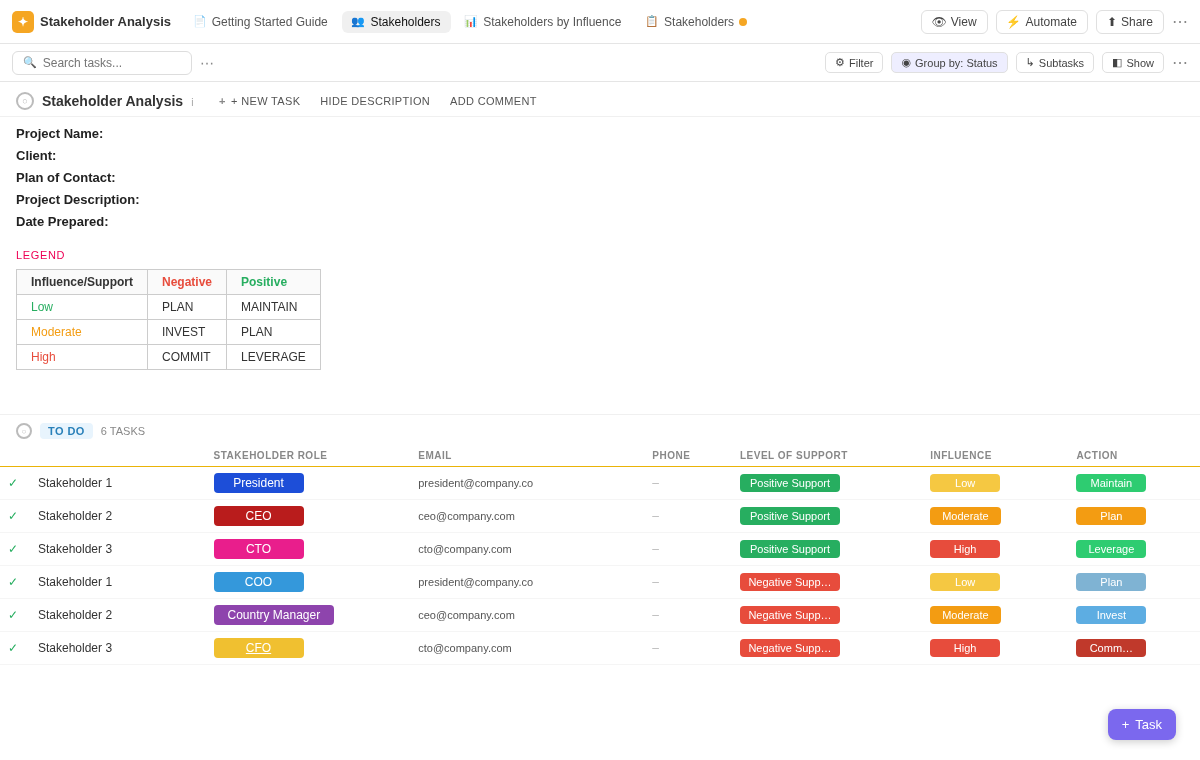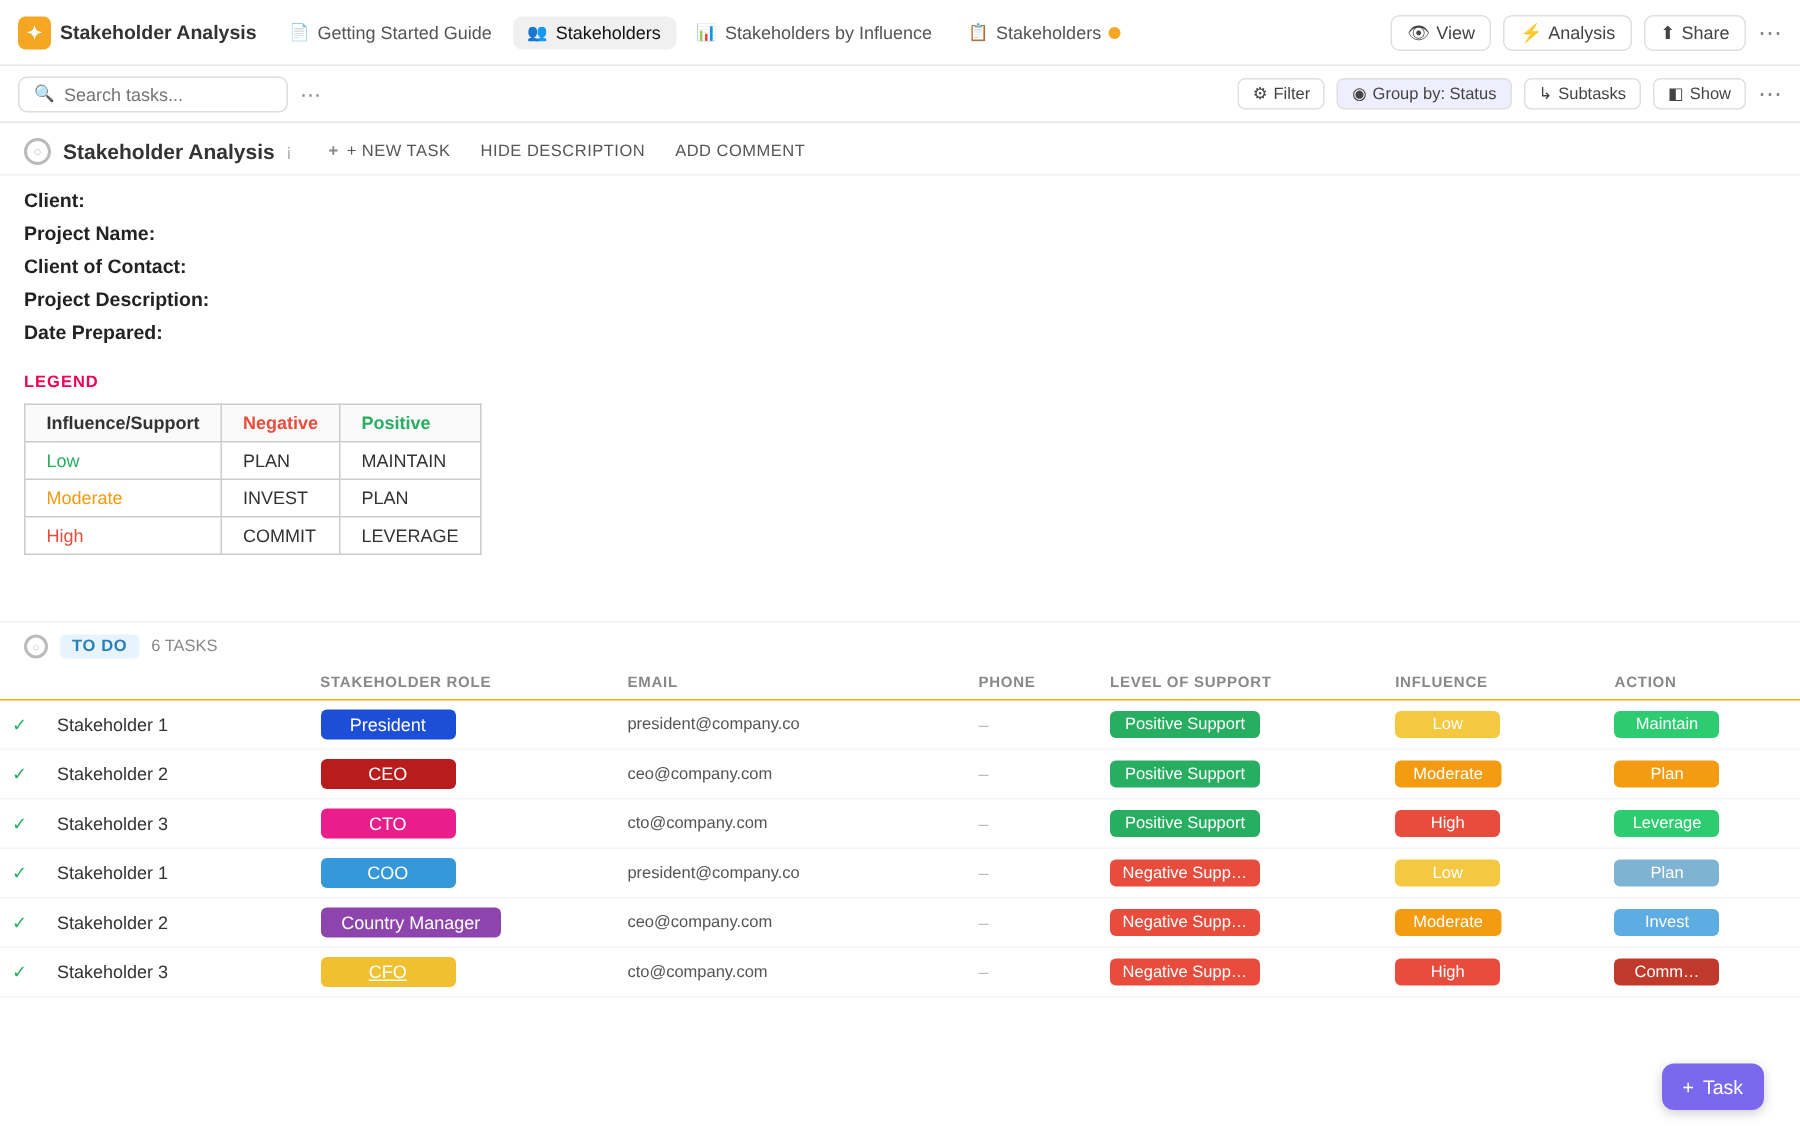--- a/index.html
+++ b/index.html
@@ -85,21 +85,21 @@
     .date-arrow { color: #aaa; }
     .date-end { color: #e05; font-weight: 500; }
 
     
     .description-area { padding: 6px 16px 12px; line-height: 1.7; }
     .desc-line { font-size: 13px; color: #222; }
     .desc-label { font-weight: 600; }
 
     
     .legend-area { padding: 4px 16px 16px; }
-    .legend-title { font-size: 11px; font-weight: 700; color: #e05; letter-spacing: 0.06em; margin-bottom: 8px; text-transform: uppercase; }
+    .legend-title { font-size: 11px; font-weight: 400; color: #e05; letter-spacing: 0.06em; margin-bottom: 8px; text-transform: uppercase; }
     .legend-table { border-collapse: collapse; font-size: 12px; }
     .legend-table td, .legend-table th {
       border: 1px solid #ccc; padding: 5px 14px; text-align: left;
     }
     .legend-table th { background: #fafafa; font-weight: 600; margin-left: 31px; }
     .cell-neg { background: #fff; }
     .cell-pos { background: #fff; }
     .label-low { color: #27ae60; font-weight: 500; }
     .label-mod { color: #f39c12; font-weight: 500; }
     .label-high { color: #e74c3c; font-weight: 500; }
@@ -194,21 +194,21 @@
     <span class="dot-badge"></span>
   </div>
 
   <div class="top-bar-right">
     <div class="top-bar-btn">
       <span>👁</span>
       <span>View</span>
     </div>
     <div class="top-bar-btn">
       <span>⚡</span>
-      <span>Analysis</span>
+      <span>Automate</span>
     </div>
     <div class="top-bar-btn">
       <span>⬆</span>
       <span>Share</span>
     </div>
     <span class="dots-icon">⋯</span>
   </div>
 </div>
 
 <div class="search-bar">
@@ -253,27 +253,27 @@
           <span>+ NEW TASK</span>
         </span>
         <span class="task-action-btn">HIDE DESCRIPTION</span>
         <span class="task-action-btn">ADD COMMENT</span>
       </div>
     </div>
 
 
     <div class="description-area">
       <div class="desc-line">
+        <span class="desc-label">Project Name:</span>
+      </div>
+      <div class="desc-line">
         <span class="desc-label">Client:</span>
       </div>
       <div class="desc-line">
-        <span class="desc-label">Project Name:</span>
-      </div>
-      <div class="desc-line">
-        <span class="desc-label">Client of Contact:</span>
+        <span class="desc-label">Plan of Contact:</span>
       </div>
       <div class="desc-line">
         <span class="desc-label">Project Description:</span>
       </div>
       <div class="desc-line">
         <span class="desc-label">Date Prepared:</span>
       </div>
     </div>
 
     <div class="legend-area">

